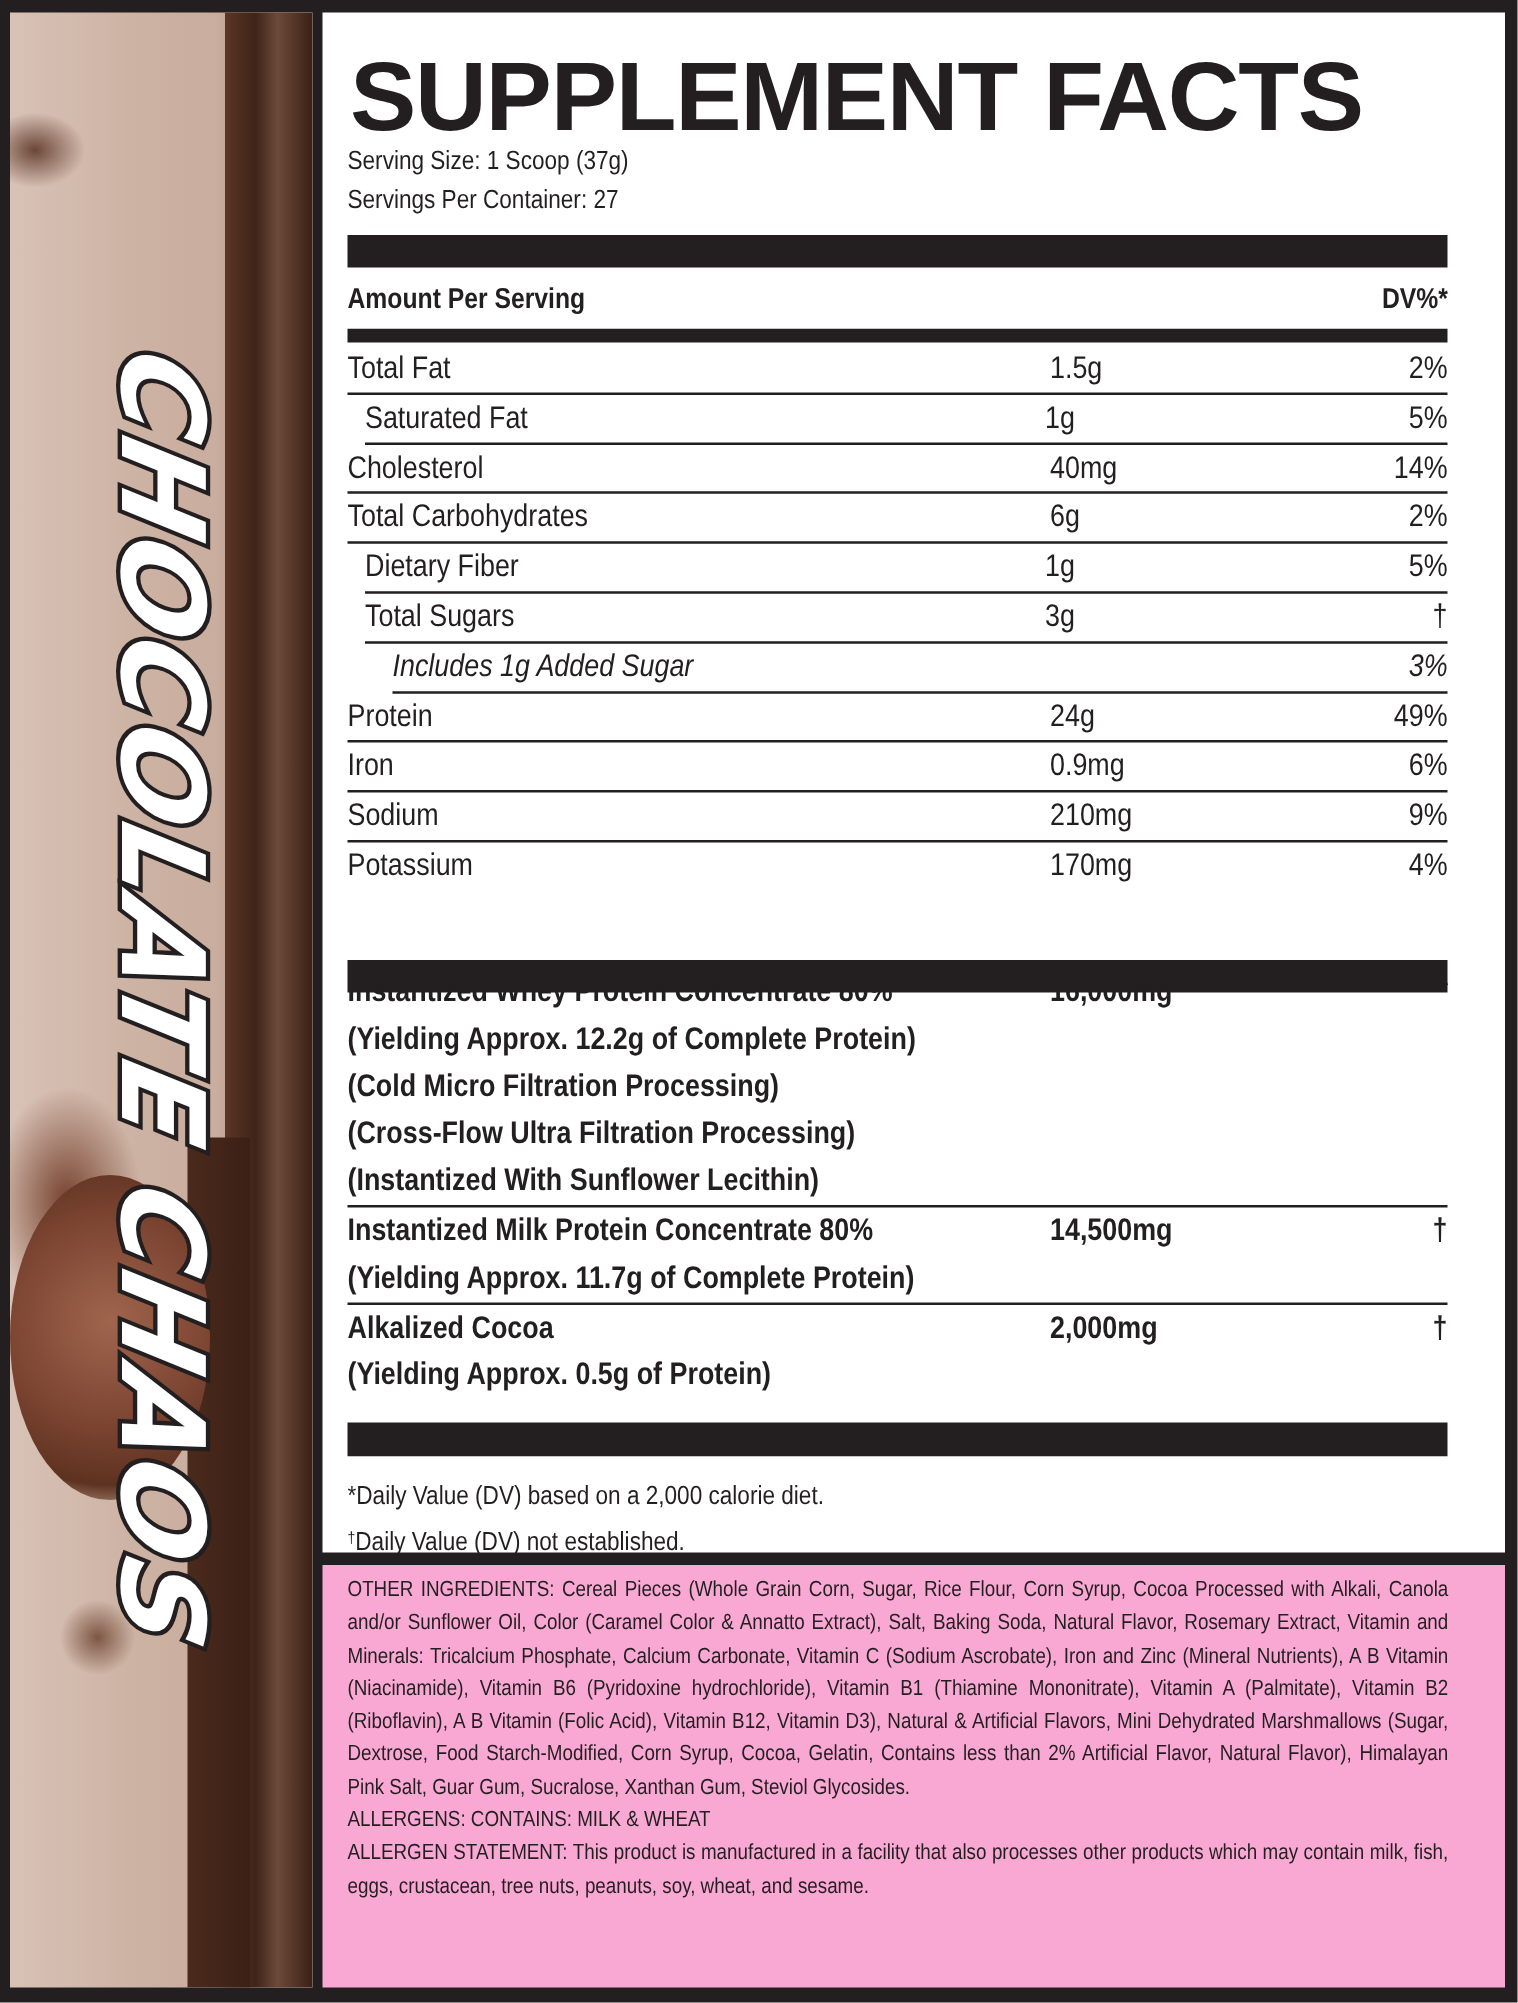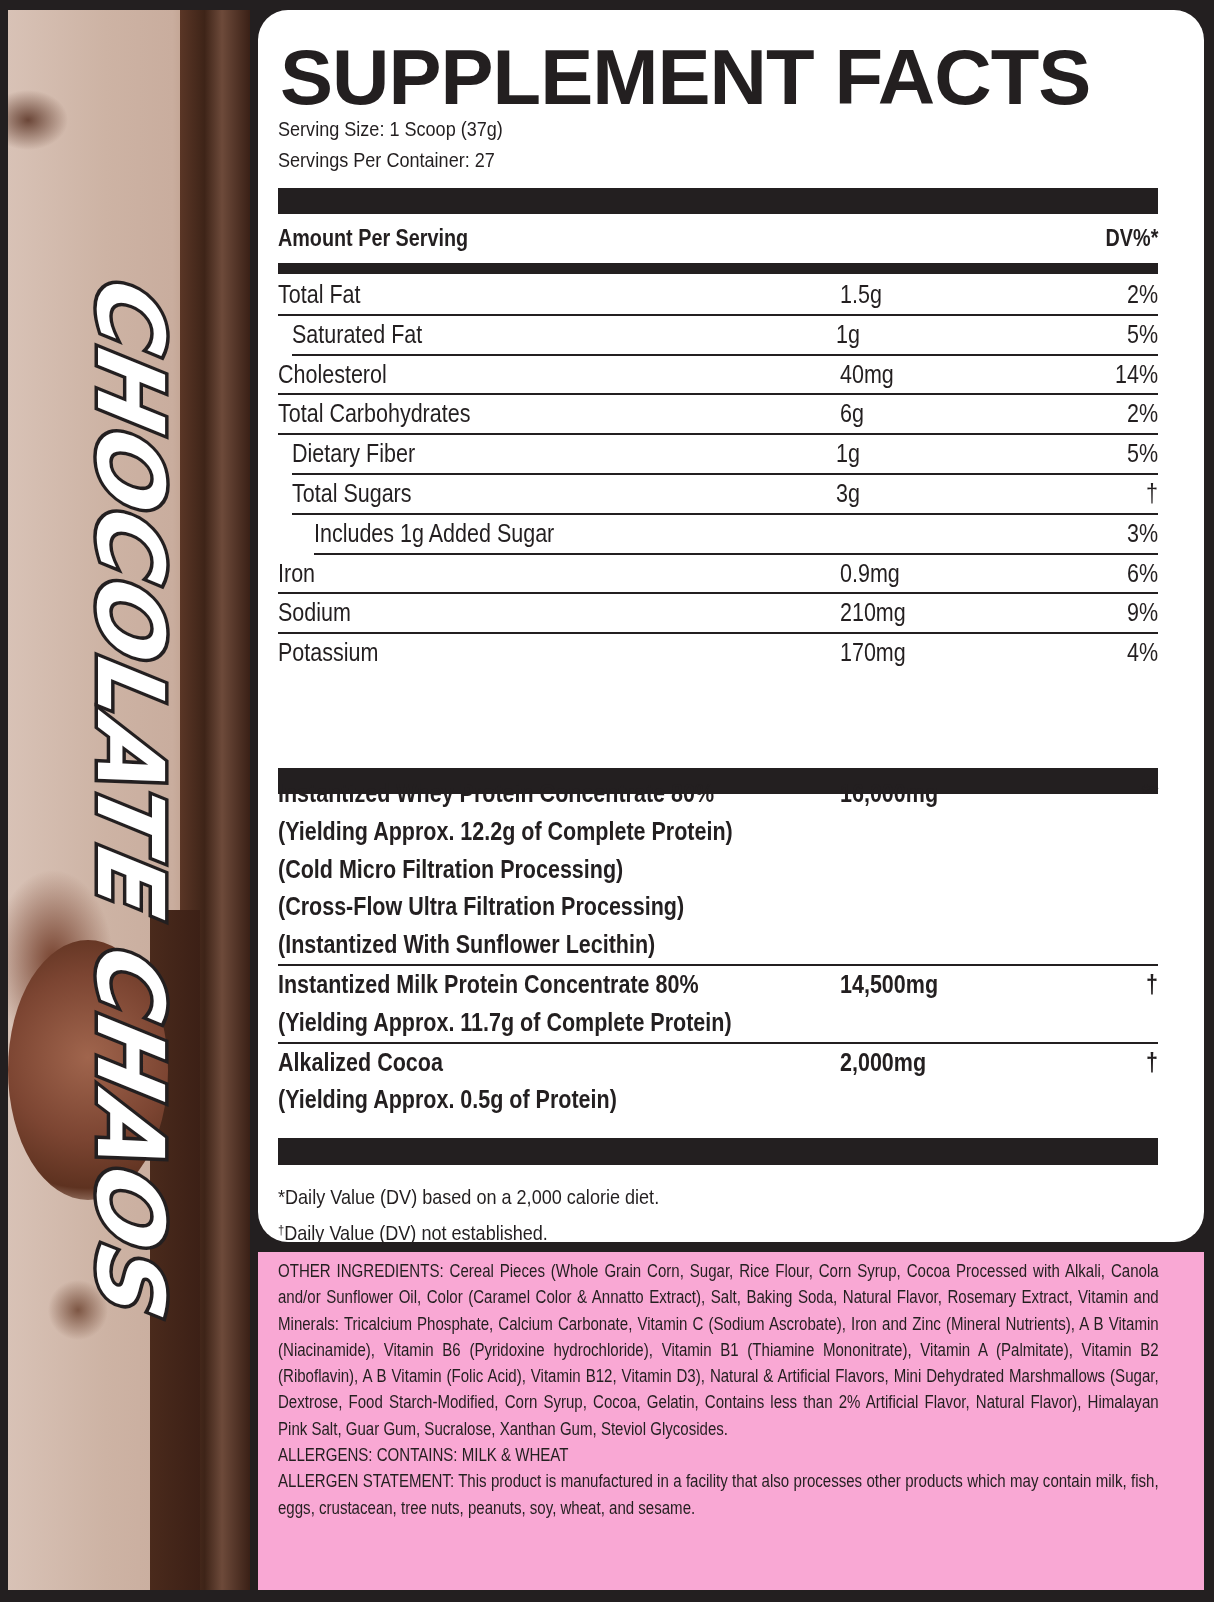--- a/index.html
+++ b/index.html
@@ -31,42 +31,42 @@
   .side .flavor {
     position:absolute; left:50%; top:50%;
     transform:translate(-50%,-50%) rotate(90deg) skewX(-12deg);
     white-space:nowrap; font-size:92px; font-weight:bold; font-style:italic;
     color:#ffffff; letter-spacing:2px;
     -webkit-text-stroke:7px #231f20; paint-order:stroke fill;
     font-family:"DejaVu Sans", sans-serif;
   }
   
   .panel {
-    position:absolute; left:258px; top:10px; width:946px; height:1232px; background:#fff;border-radius:30px;
+    position:absolute; left:258px; top:10px; width:946px; height:1232px; background:#fff;
   }
   .title {
     position:absolute; left:22px; top:22px; font-size:78px; font-weight:bold; letter-spacing:-1px;
     font-family:"Liberation Sans", sans-serif; transform:scaleX(1.02); transform-origin:left;
   }
   .serving { position:absolute; left:20px; top:103px; font-size:21px; line-height:31px; transform:scaleX(0.86); transform-origin:left; }
   .thickbar { position:absolute; left:20px; width:880px; background:#231f20; }
   .hdr { position:absolute; left:20px; width:880px; top:215px; font-size:23px; font-weight:bold; display:flex; justify-content:space-between; }
   .hdr span { transform:scaleX(0.86); }
   .hdr span:first-child { transform-origin:left; }
   .hdr span:last-child { transform-origin:right; }
   .rows { position:absolute; left:20px; top:266px; width:880px; }
   .row { position:relative; height:37.8px; border-bottom:2px solid #231f20; font-size:25px; line-height:37px; }
   .row.last { border-bottom:none; }
   .row .name { position:absolute; left:0; transform:scaleX(0.86); transform-origin:left; white-space:nowrap; }
   .row .amt { position:absolute; left:562px; transform:scaleX(0.86); transform-origin:left; white-space:nowrap; }
   .row .dv { position:absolute; right:0; transform:scaleX(0.86); transform-origin:right; white-space:nowrap; }
   .row.ind1 .name { left:18px; }
   .row.ind1 { margin-left:14px;text-decoration:underline; }
   .row.ind1 .amt { left:544px; }
-  .row.ind2 { margin-left:36px; }
+  .row.ind2 { margin-left:36px;font-style:italic; }
   .row.ind2 .name { left:0; }
   .ings { position:absolute; left:20px; top:765px; width:880px;font-weight:bold; }
   .ing { position:relative; border-bottom:2px solid #231f20; font-size:25px; line-height:37.8px; }
   .ing.last { border-bottom:none; }
   .ing .lines { transform:scaleX(0.86); transform-origin:left; white-space:nowrap; }
   .ing .amt { position:absolute; left:562px; top:0; transform:scaleX(0.86); transform-origin:left; }
   .ing .dv { position:absolute; right:0; top:0; transform:scaleX(0.86); transform-origin:right; }
   .foot { position:absolute; left:20px; top:1170px; font-size:21px; line-height:33px; transform:scaleX(0.86); transform-origin:left; white-space:nowrap; }
   .foot sup { font-size:13px; vertical-align:6px; }
   
@@ -133,20 +133,25 @@
       <span class="name" style="left:0">Total Sugars</span>
       <span class="amt">3g</span>
       <span class="dv">†</span>
     </div>
     <div class="row ind2">
       <span class="name">Includes 1g Added Sugar</span>
       <span class="amt"></span>
       <span class="dv">3%</span>
     </div>
     <div class="row">
+      <span class="name">Protein</span>
+      <span class="amt">24g</span>
+      <span class="dv">49%</span>
+    </div>
+    <div class="row">
       <span class="name">Iron</span>
       <span class="amt">0.9mg</span>
       <span class="dv">6%</span>
     </div>
     <div class="row">
       <span class="name">Sodium</span>
       <span class="amt">210mg</span>
       <span class="dv">9%</span>
     </div>
     <div class="row last">

